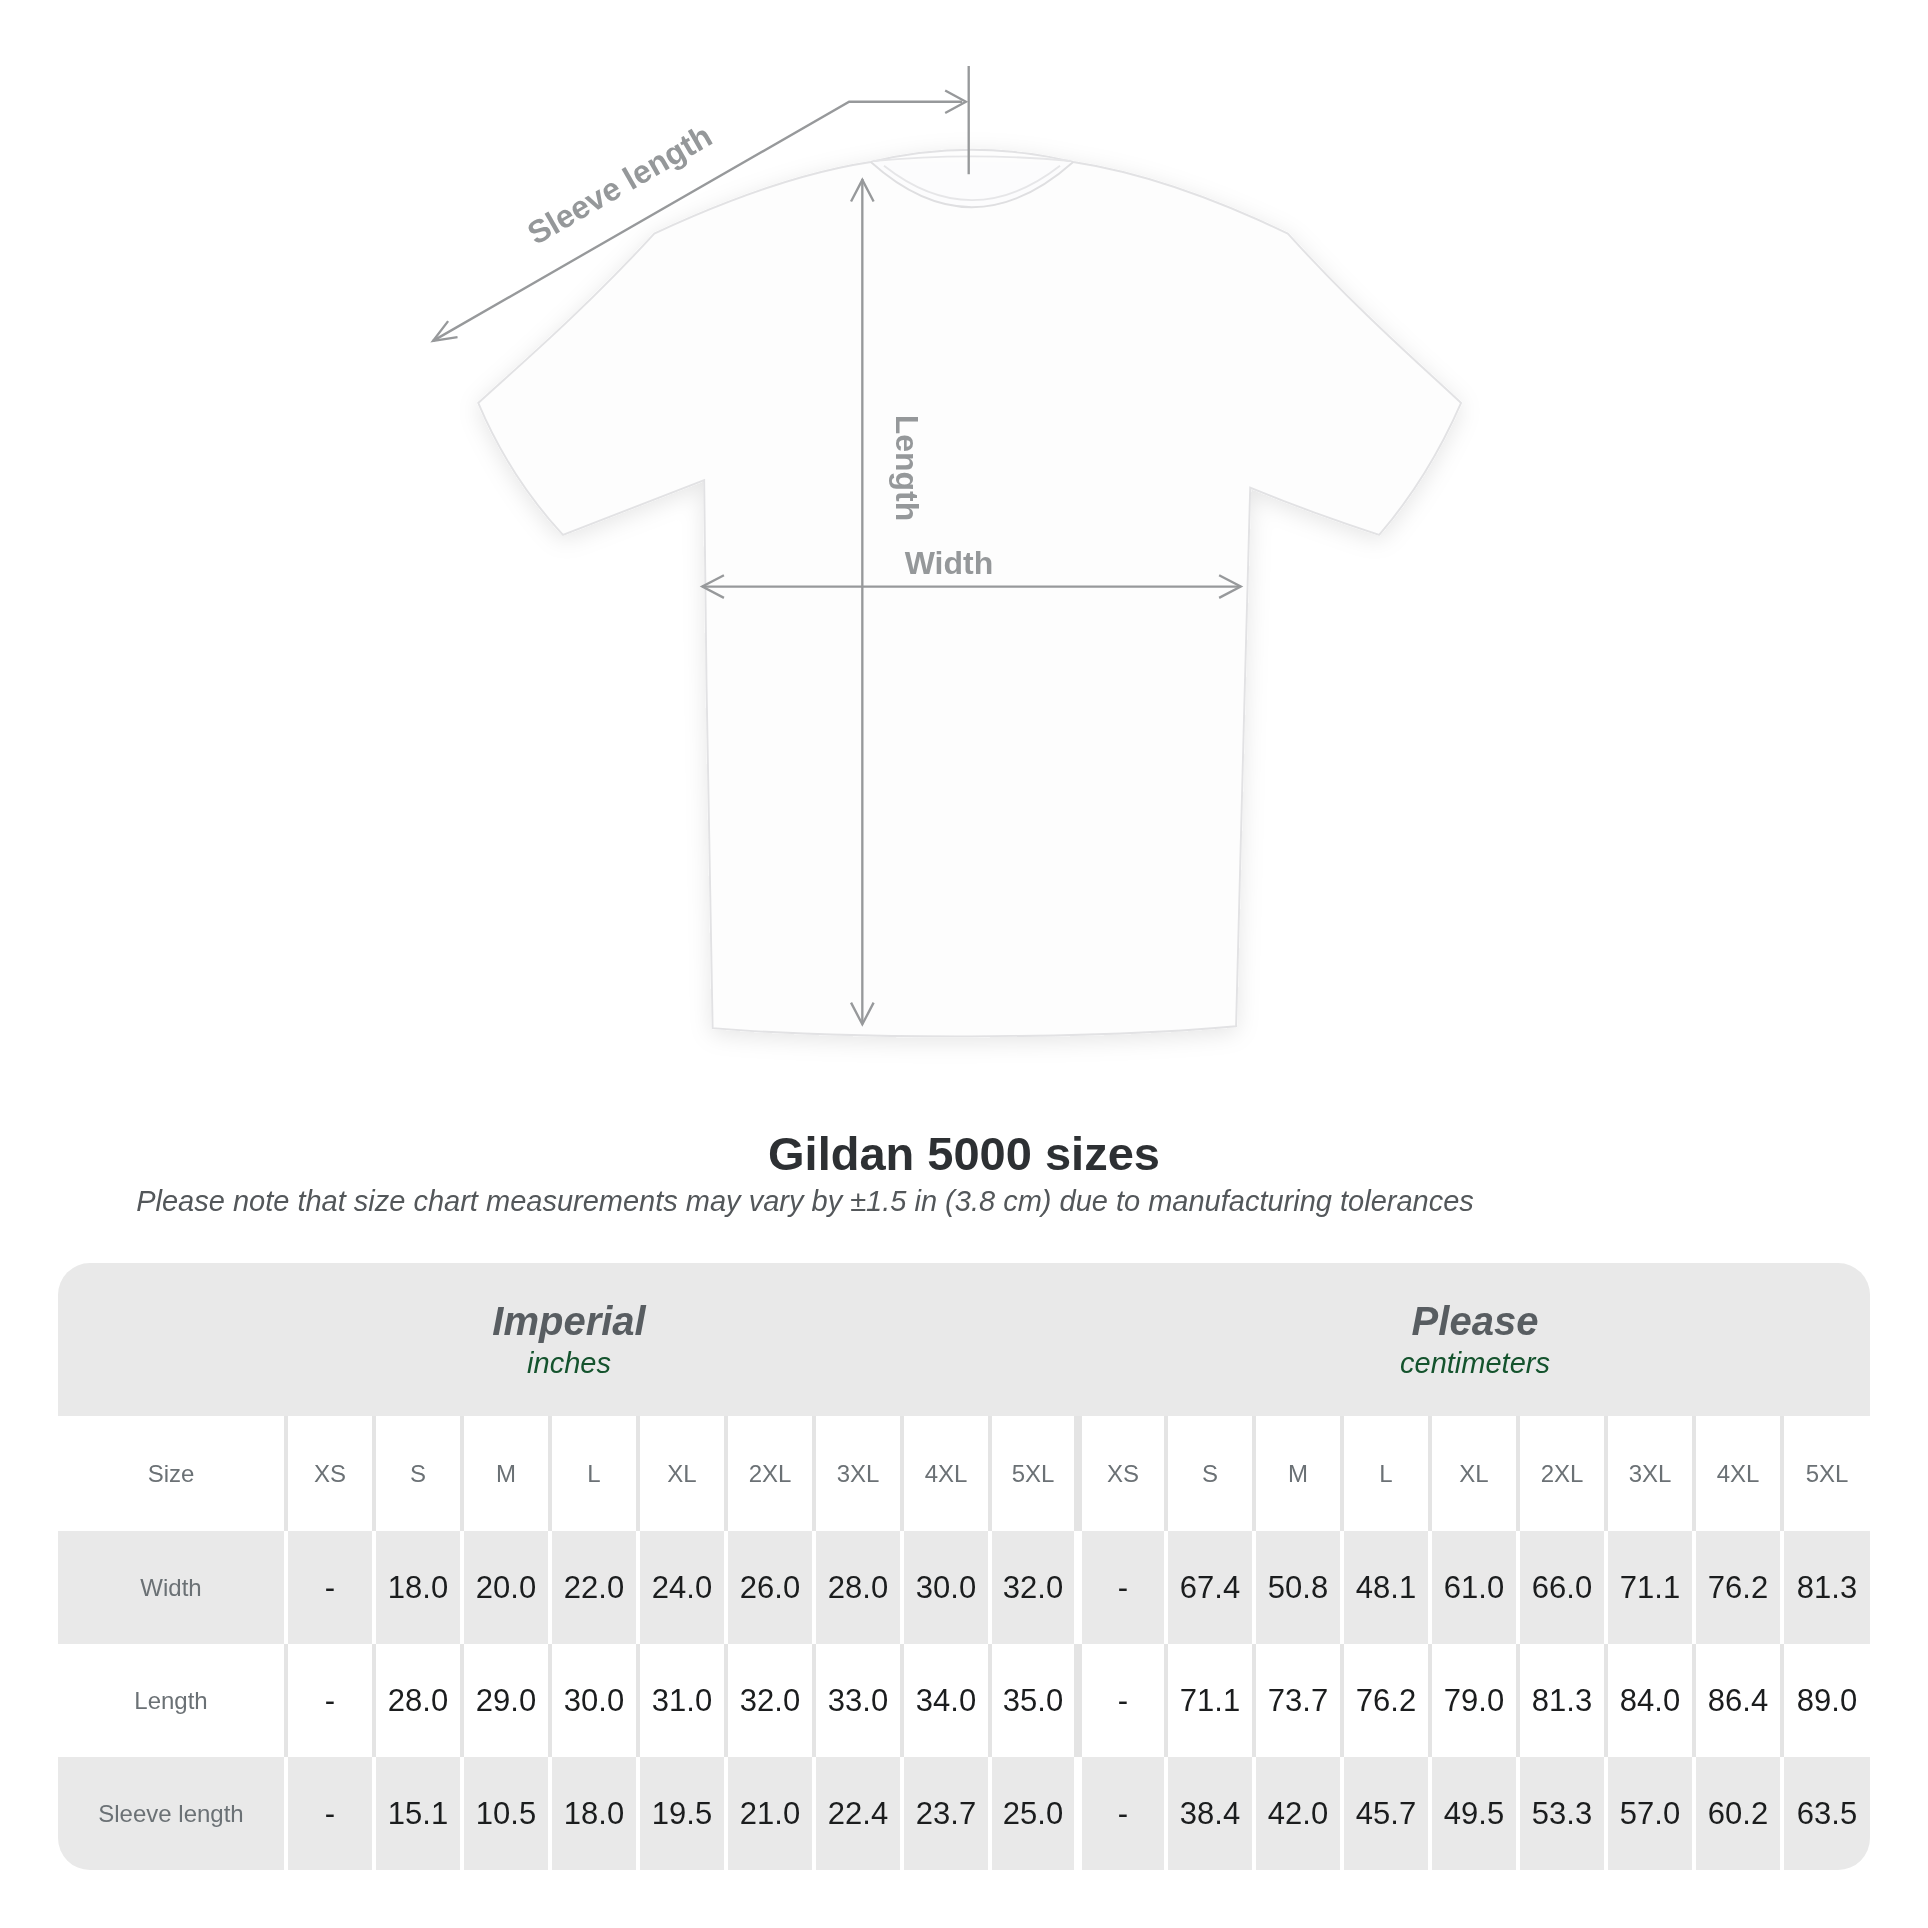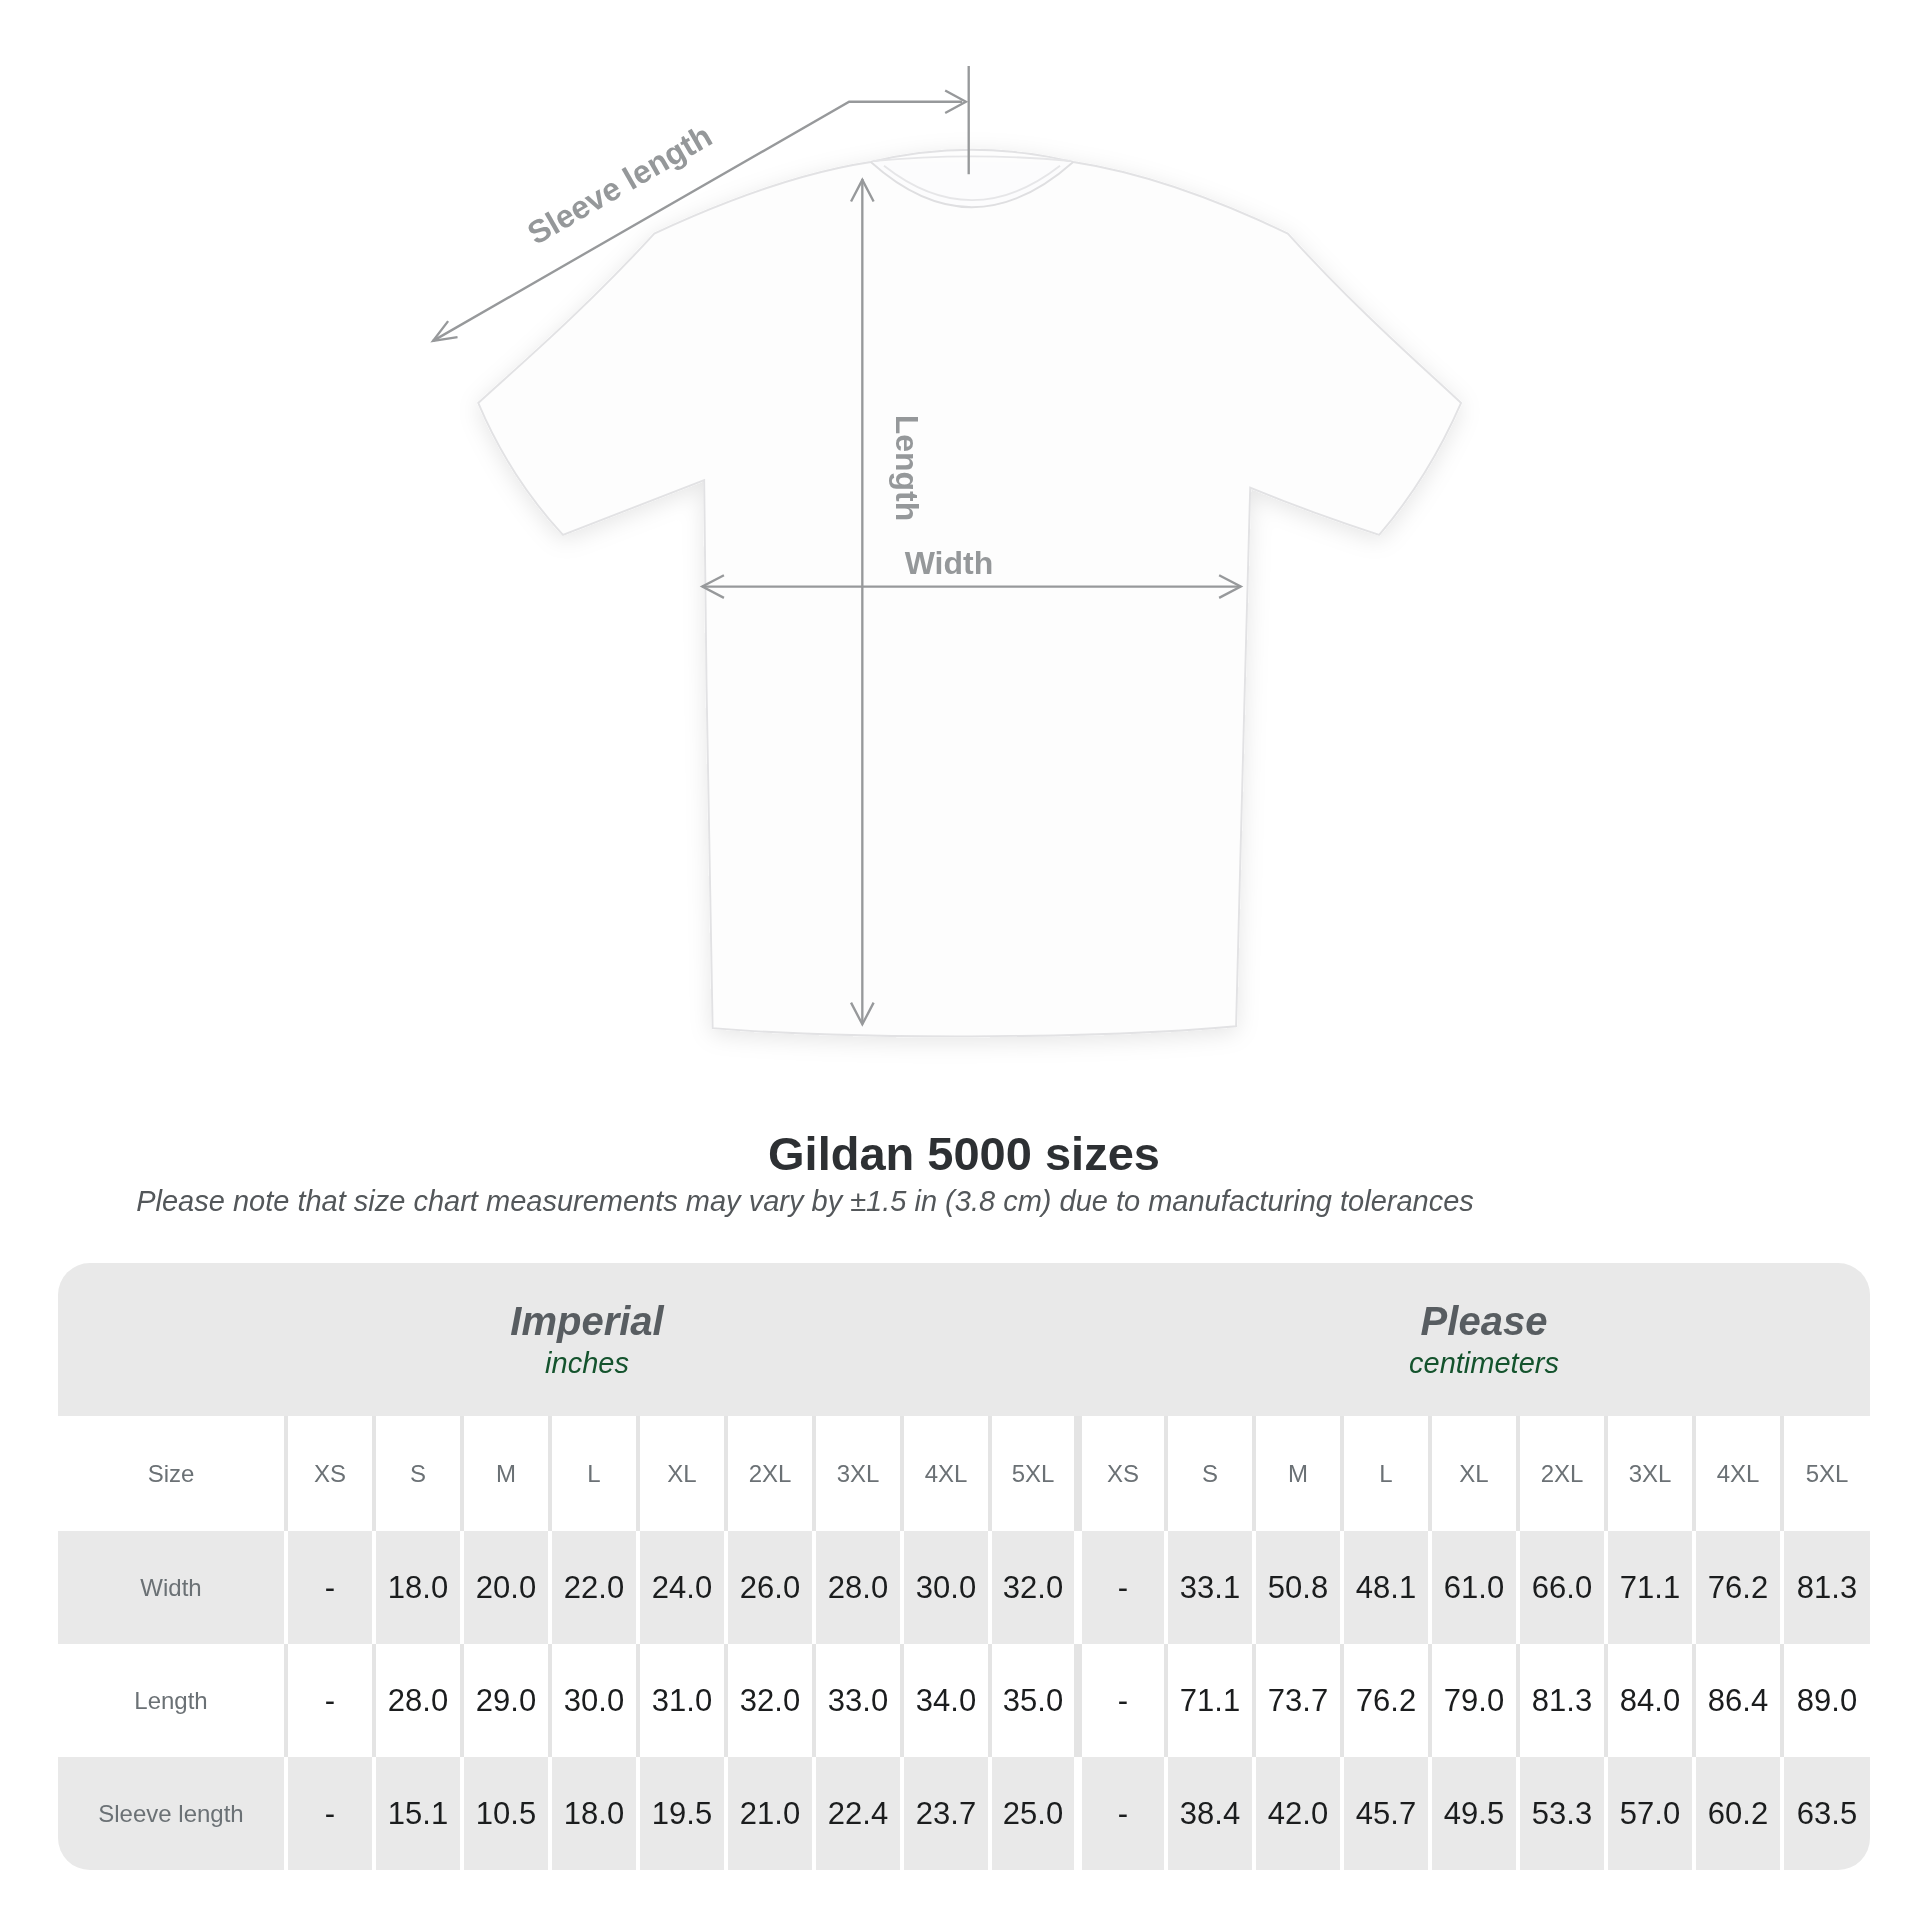--- a/index.html
+++ b/index.html
@@ -12,21 +12,21 @@
   .ann-text{fill:#95989a;font-size:34px;font-weight:bold;font-family:"Liberation Sans",sans-serif;}
 
   
   .title{position:absolute;top:1126px;left:0;width:1928px;margin:0;text-align:center;
          font-size:47px;font-weight:bold;color:#2d3033;}
   .subtitle{position:absolute;top:1185px;left:0;width:1610px;margin:0;text-align:center;
             font-size:29px;font-style:italic;color:#53575a;}
 
   
   .chart{position:absolute;left:58px;top:1263px;width:1812px;border-radius:32px;overflow:hidden;}
-  .band{height:153px;background:#e9e9e9;display:flex;padding-left:18px;}
+  .band{height:153px;background:#e9e9e9;display:flex;}
   .band-group{display:flex;flex-direction:column;align-items:center;justify-content:center;gap:7.5px;}
   .band-imperial{width:1022px;}
   .band-metric{flex:1;}
   .band-name{font-size:40px;font-weight:bold;font-style:italic;color:#585d61;line-height:1;}
   .band-unit{font-size:29px;font-style:italic;color:#14532d;line-height:1;}
 
   table.sizes{border-collapse:collapse;table-layout:fixed;width:1812px;}
   table.sizes th,table.sizes td{height:113px;padding:0;text-align:center;vertical-align:middle;}
   tr.header-row th{height:115px;}
   .hdr{font-size:24px;font-weight:normal;color:#6b7175;}
@@ -140,21 +140,21 @@
         <td class="val">-</td>
         <td class="val">18.0</td>
         <td class="val">20.0</td>
         <td class="val">22.0</td>
         <td class="val">24.0</td>
         <td class="val">26.0</td>
         <td class="val">28.0</td>
         <td class="val">30.0</td>
         <td class="val">32.0</td>
         <td class="val div-l">-</td>
-        <td class="val">33.1</td>
+        <td class="val">67.4</td>
         <td class="val">50.8</td>
         <td class="val">48.1</td>
         <td class="val">61.0</td>
         <td class="val">66.0</td>
         <td class="val">71.1</td>
         <td class="val">76.2</td>
         <td class="val">81.3</td>
       </tr>
 
       <tr class="r-white">

